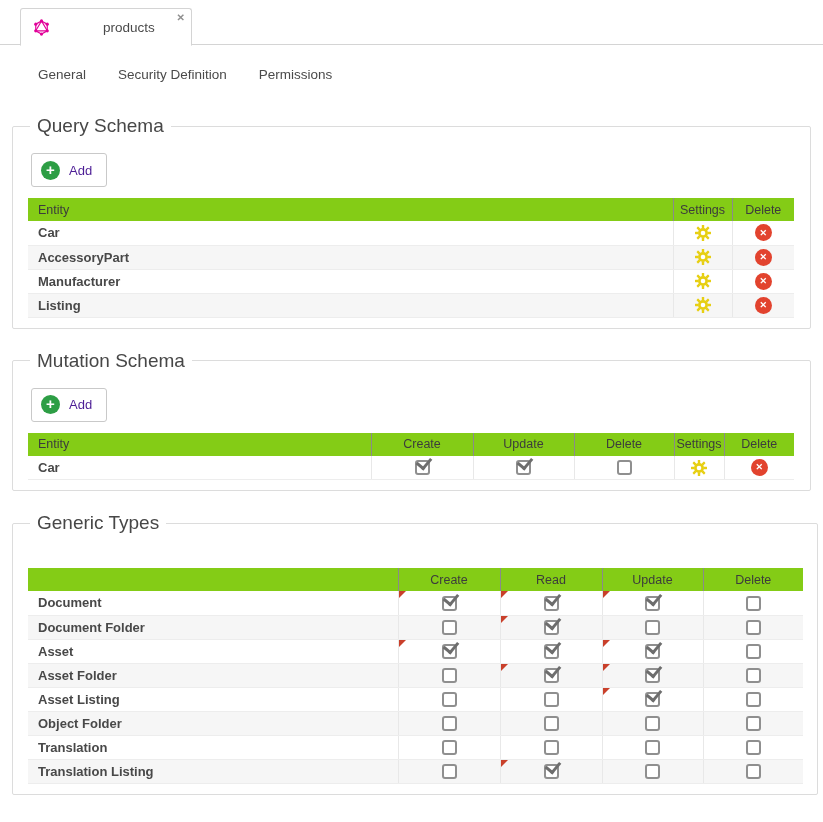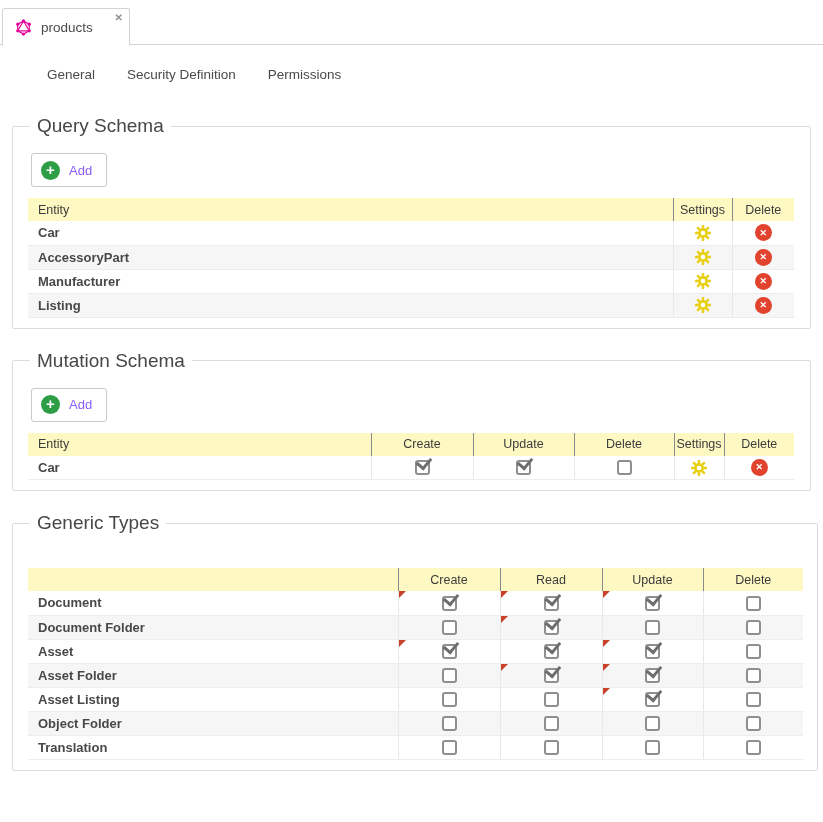--- a/index.html
+++ b/index.html
@@ -3,51 +3,51 @@
 <meta charset="utf-8">
 <style>
   * { box-sizing: border-box; }
   body {
     width: 823px; height: 822px; margin: 0; background: #ffffff;
     font-family: "Liberation Sans", sans-serif; color: #4a4a4a; overflow: hidden;
   }
   
   .win-tabstrip { height: 45px; border-bottom: 1px solid #d4d4d4; position: relative; }
   .win-tab {
-    position: absolute; left: 2px; top: 8px; height: 38px; background: #fff;
+    position: absolute; left: 20px; top: 8px; height: 38px; background: #fff;
     border: 1px solid #d4d4d4; border-bottom: 1px solid #fff; border-radius: 3px 3px 0 0;
-    display: flex; align-items: center; padding: 0 36px 0 12px; cursor: pointer;
+    display: flex; align-items: center; padding: 0 36px 0 12px; cursor: pointer; gap: 44px;
   }
   .win-tab-label { margin-left: 9px; font-size: 13.5px; color: #4a4a4a; }
   .win-tab-close { position: absolute; top: 3px; right: 6px; font-size: 10px; font-weight: bold; color: #8f8f8f; cursor: pointer; }
   .gql { display: flex; }
   
-  .subtabs { display: flex; padding-left: 31px; margin-top: 12px; }
+  .subtabs { display: flex; padding-left: 22px; margin-top: 12px; }
   .subtab { padding: 9px 15px 11px; font-size: 13.5px; color: #4a4a4a; cursor: pointer; border: 1px solid transparent; }
   .subtab.active { border: 1px solid #d4d4d4; border-bottom: none; }
   
   .content { padding: 0 12px; }
   .panel { border: 1px solid #dcdcdc; border-radius: 2px; margin: 21px 0 0; padding: 4px 14px 10px; }
   legend { font-size: 19px; color: #474747; padding: 0 7px; margin-left: 3px; }
   
   .btn-add {
     display: inline-flex; align-items: center; background: #fff; border: 1px solid #c9c9c9;
     border-radius: 3px; height: 34px; padding: 0 14px 0 9px; margin: 12px 0 2px 4px;
     cursor: pointer; font-family: inherit;
   }
   .plus {
     width: 19px; height: 19px; border-radius: 50%; background: #2d9e45; color: #fff;
     font-size: 15px; font-weight: bold; line-height: 18px; text-align: center; margin-right: 9px;
   }
-  .btn-label { font-size: 13px; color: #8b5cf6; }
+  .btn-label { font-size: 13px; color: #4c1d95; }
   
   .grid { border-collapse: collapse; table-layout: fixed; width: 766px; margin: 9px 0 0 1px; }
   .grid-generic { width: 775px; margin-top: 30px; }
   th {
-    background: #fef9c3; height: 23px; font-weight: 400; font-size: 12.5px; color: #3c3c3c;
+    background: #84cc16; height: 23px; font-weight: 400; font-size: 12.5px; color: #3c3c3c;
     text-align: center; padding: 0; overflow: hidden; white-space: nowrap;
   }
   th + th { border-left: 1px solid #8a8a8a; }
   th.c-label { text-align: left; padding-left: 10px; }
   td {
     height: 24px; border-bottom: 1px solid #ededed; font-size: 13px; color: #484848;
     position: relative; padding: 0; overflow: visible;
   }
   td:not(:last-child) { border-right: 1px solid #e8e8e8; }
   td.c-label { padding-left: 10px; font-weight: bold; }
@@ -326,17 +326,24 @@
             <td class="c-center"><div class="cb"></div></td>
             <td class="c-center"><div class="cb"></div></td>
           </tr>
           <tr>
             <td class="c-label">Translation</td>
             <td class="c-center"><div class="cb"></div></td>
             <td class="c-center"><div class="cb"></div></td>
             <td class="c-center"><div class="cb"></div></td>
             <td class="c-center"><div class="cb"></div></td>
           </tr>
+          <tr>
+            <td class="c-label">Translation Listing</td>
+            <td class="c-center"><div class="cb"></div></td>
+            <td class="c-center"><span class="dirty-marker"></span><div class="cb checked"></div></td>
+            <td class="c-center"><div class="cb"></div></td>
+            <td class="c-center"><div class="cb"></div></td>
+          </tr>
         </tbody>
     </table>
   </fieldset>
 
 </div>
 
 </body></html>

